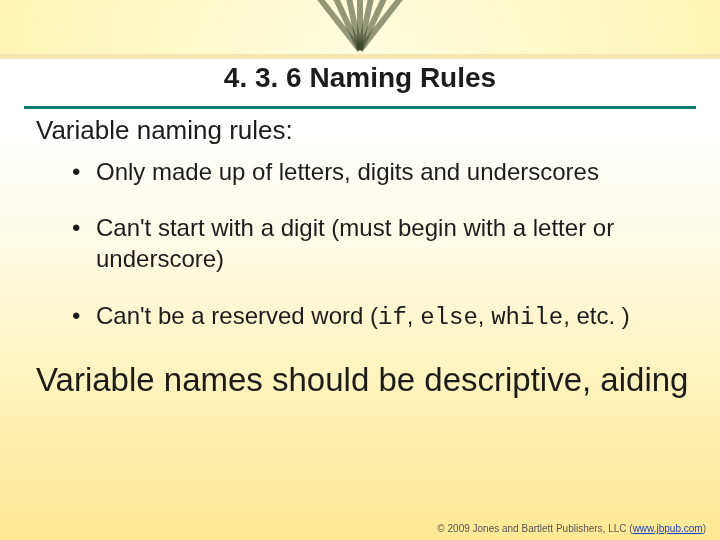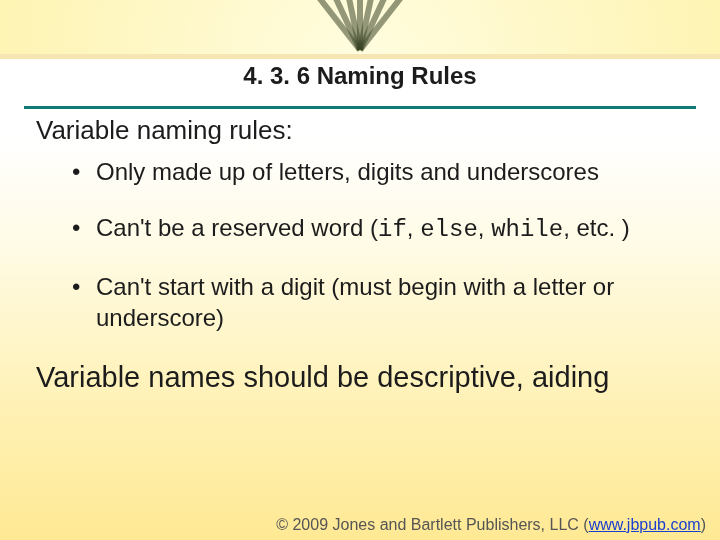--- a/index.html
+++ b/index.html
@@ -66,21 +66,21 @@
     height: 5px;
     background: #f6e6b4;
   }
   
   .title {
     position: absolute;
     left: 0;
     top: 62px;
     width: 100%;
     text-align: center;
-    font-size: 24px;
+    font-size: 28px;
     font-weight: bold;
     color: #1c1c1c;
   }
   .title-underline {
     position: absolute;
     left: 24px;
     right: 24px;
     top: 106px;
     height: 3px;
     background: #0d7a78;
@@ -114,36 +114,36 @@
     content: "•";
     position: absolute;
     left: 6px;
     top: 0;
     font-size: 24px;
   }
   .mono {
     font-family: "Courier New", Courier, monospace;
   }
   .closing {
-    font-size: 29px;
+    font-size: 33px;
     line-height: 1.3;
     margin: 4px 0 0 0;
     padding-left: 0;
     text-indent: 0;
   }
   .closing-indent {
     display: block;
     padding-left: 28px;
   }
   
   .footer {
     position: absolute;
     right: 14px;
     bottom: 6px;
-    font-size: 16px;
+    font-size: 10px;
     color: #555;
   }
   .footer a { color: #1a3fcf; text-decoration: underline; }
 </style>
 </head>
 <body>
 
 <div class="slide">
 
   <div class="banner">
@@ -163,24 +163,24 @@
   <div class="title">4. 3. 6 Naming Rules</div>
   <div class="title-underline"></div>
 
   <div class="content">
     <p class="h2">Variable naming rules:</p>
     <ul class="bullets">
       <li>
         <span>Only made up of letters, digits and underscores</span>
       </li>
       <li>
-        <span>Can't be a reserved word (</span><span class="mono">if</span><span>, </span><span class="mono">else</span><span>, </span><span class="mono">while</span><span>,</span><span> etc. )</span>
+        <span>Can't start with a digit (must begin with a letter or underscore)</span>
       </li>
       <li>
-        <span>Can't start with a digit (must begin with a letter or underscore)</span>
+        <span>Can't be a reserved word (</span><span class="mono">if</span><span>, </span><span class="mono">else</span><span>, </span><span class="mono">while</span><span>,</span><span> etc. )</span>
       </li>
     </ul>
     <p class="closing">
       <span>Variable names should be descriptive, aiding</span>
     </p>
   </div>
 
   <div class="footer">
     <span>© 2009 Jones and Bartlett Publishers, LLC (</span><a href="#">www.jbpub.com</a><span>)</span>
   </div>

